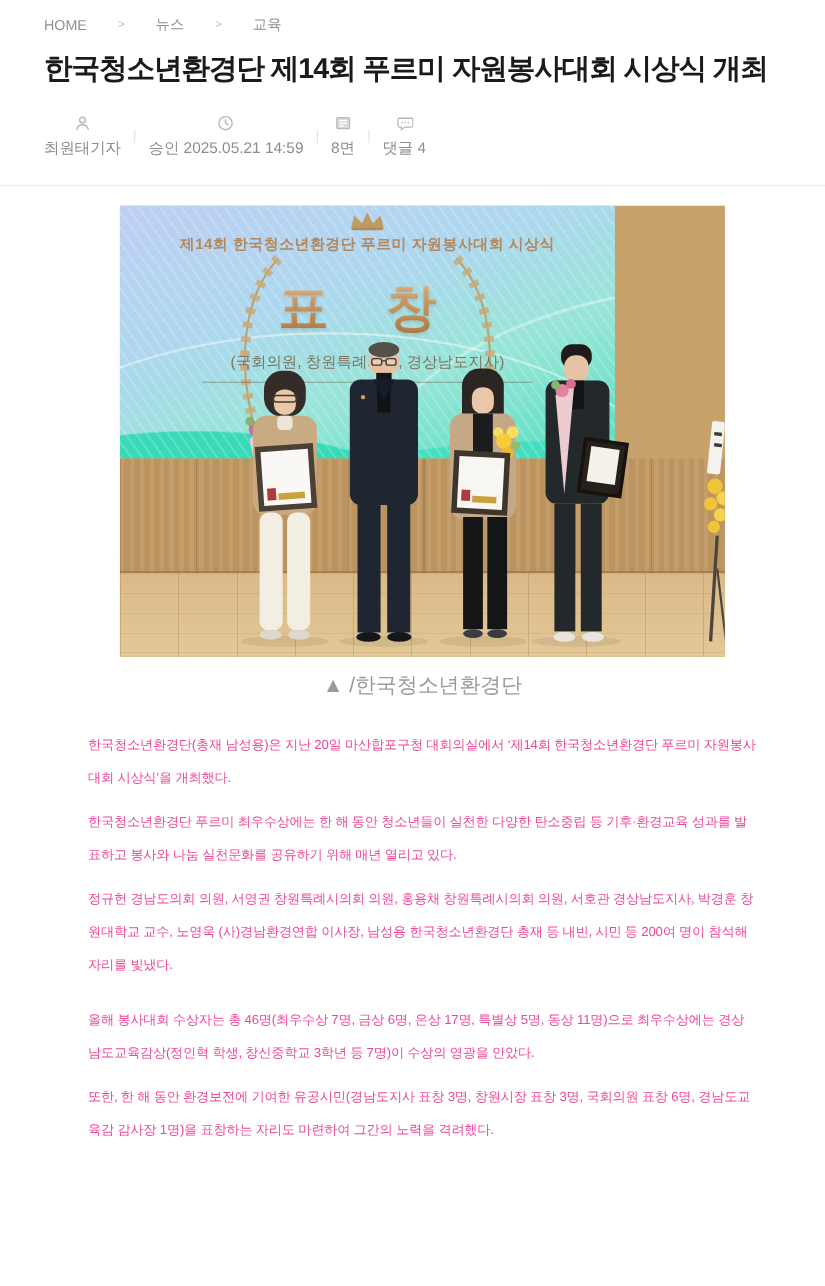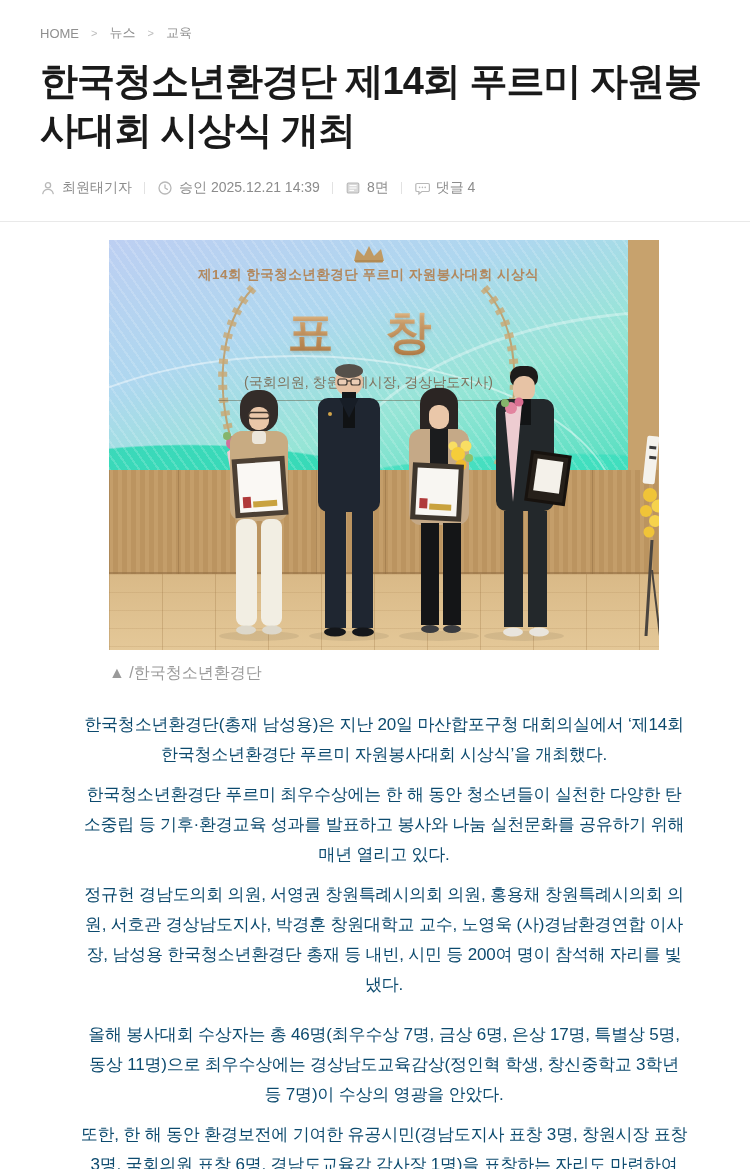--- a/index.html
+++ b/index.html
@@ -4,51 +4,51 @@
 <style>
   * { box-sizing: border-box; }
   html, body { margin:0; padding:0; }
   body {
     width:750px; min-height:1169px; background:#ffffff;
     font-family:"Liberation Sans","DejaVu Sans",sans-serif; color:#333;
   }
   .page { padding:0 40px; }
 
   
-  .breadcrumb { display:flex; align-items:center; gap:12px; padding-top:24px;
+  .breadcrumb { display:flex; align-items:center; gap:28px; padding-top:13px;
     font-size:13px; color:#8f8f8f; }
   .breadcrumb a { color:#8f8f8f; text-decoration:none; cursor:pointer; }
   .crumb-sep { color:#bcbcbc; font-size:11px; }
 
   
-  .title { margin:15px 0 0; font-size:38px; line-height:1.28; font-weight:700;
+  .title { margin:15px 0 0; font-size:26px; line-height:1.28; font-weight:700;
     color:#1a1a1a; letter-spacing:-1px; }
 
   
   .meta { display:flex; align-items:center; gap:12px; margin-top:25px;
     font-size:14px; color:#8c8c8c; }
-  .meta-item { display:inline-flex; align-items:center; gap:6px; }
+  .meta-item { display:inline-flex; align-items:center; gap:6px;flex-direction:column; }
   .meta-item svg { display:block; }
   .vsep { width:1px; height:12px; background:#e2e2e2; }
 
   .rule { border:none; border-top:1px solid #e9e9e9; margin:24px 0 0; }
 
   
   .article-body { padding:18px 62px 30px 80px; }
-  .article-body p { margin:0 0 10px; font-size:17px; line-height:30px;
-    color:#0c4a6e; letter-spacing:-0.2px;text-align:center; }
+  .article-body p { margin:0 0 10px; font-size:12px; line-height:30px;
+    color:#ec4899; letter-spacing:-0.2px; }
   .article-body p.extra-gap { margin-top:20px; }
 
   
   .photo-figure { margin:0 auto 26px; width:550px; }
   .photo { position:relative; width:550px; height:410px; overflow:hidden;
     background:#c7a26d; }
 
   
-  .banner { position:absolute; left:0; top:0; width:519px; height:230px; overflow:hidden;
+  .banner { position:absolute; left:0; top:0; width:450px; height:230px; overflow:hidden;
     background:
       radial-gradient(95% 70% at 15% 128%, rgba(44,216,180,0.88) 55%, rgba(44,216,180,0) 56%),
       radial-gradient(130% 80% at 88% 135%, rgba(56,222,189,0.75) 52%, rgba(56,222,189,0) 53%),
       linear-gradient(160deg,#bdcff2 0%,#aed7ef 36%,#96e5d6 66%,#55dfc0 100%);
   }
   .stripes { position:absolute; inset:0;
     background:repeating-linear-gradient(55deg, rgba(255,255,255,0.16) 0 2px, rgba(255,255,255,0) 2px 8px); }
   .curve1 { position:absolute; left:-130px; top:115px; width:640px; height:320px;
     border:2px solid rgba(255,255,255,0.45); border-radius:50%; }
   .curve2 { position:absolute; left:210px; top:70px; width:720px; height:420px;
@@ -81,21 +81,21 @@
     background-color:#ddbf8e;
     background-image:
       repeating-linear-gradient(90deg, rgba(150,110,60,0.28) 0 1px, rgba(150,110,60,0) 1px 53px),
       repeating-linear-gradient(180deg, rgba(160,120,70,0.16) 0 1px, rgba(160,120,70,0) 1px 18px),
       linear-gradient(180deg,#d9b987,#e4c898); }
   .baseboard { position:absolute; left:0; top:332px; width:550px; height:3px;
     background:#8f6b42; opacity:0.55; }
 
   .people { position:absolute; left:0; top:118px; }
 
-  figcaption { margin-top:13px; font-size:16px; color:#9a9a9a; }
+  figcaption { margin-top:13px; font-size:19px; color:#9a9a9a;text-align:center; }
 </style>
 </head>
 <body>
 
 <div class="page">
   <nav class="breadcrumb">
     <a>HOME</a>
     <span class="crumb-sep">&gt;</span>
     <a>뉴스</a>
     <span class="crumb-sep">&gt;</span>
@@ -111,21 +111,21 @@
         <path d="M2.8,13.6 C3.4,10.6 5.4,9.4 8,9.4 C10.6,9.4 12.6,10.6 13.2,13.6" fill="none" stroke="#b8b8b8" stroke-width="1.3" stroke-linecap="round"></path>
       </svg>
       <span>최원태기자</span>
     </span>
     <span class="vsep"></span>
     <span class="meta-item">
       <svg width="16" height="16" viewBox="0 0 16 16">
         <circle cx="8" cy="8" r="6" fill="none" stroke="#b8b8b8" stroke-width="1.3"></circle>
         <path d="M8,4.8 L8,8 L10.4,9.4" fill="none" stroke="#b8b8b8" stroke-width="1.3" stroke-linecap="round"></path>
       </svg>
-      <span>승인 2025.12.21 14:39</span>
+      <span>승인 2025.05.21 14:59</span>
     </span>
     <span class="vsep"></span>
     <span class="meta-item">
       <svg width="16" height="16" viewBox="0 0 16 16">
         <rect x="2.2" y="3" width="11.6" height="10" rx="1.2" fill="#d9d9d9" stroke="#b8b8b8" stroke-width="1.1"></rect>
         <line x1="4.4" y1="5.6" x2="11.6" y2="5.6" stroke="#ffffff" stroke-width="1.1"></line>
         <line x1="4.4" y1="8" x2="11.6" y2="8" stroke="#ffffff" stroke-width="1.1"></line>
         <line x1="4.4" y1="10.4" x2="9" y2="10.4" stroke="#ffffff" stroke-width="1.1"></line>
       </svg>
       <span>8면</span>

